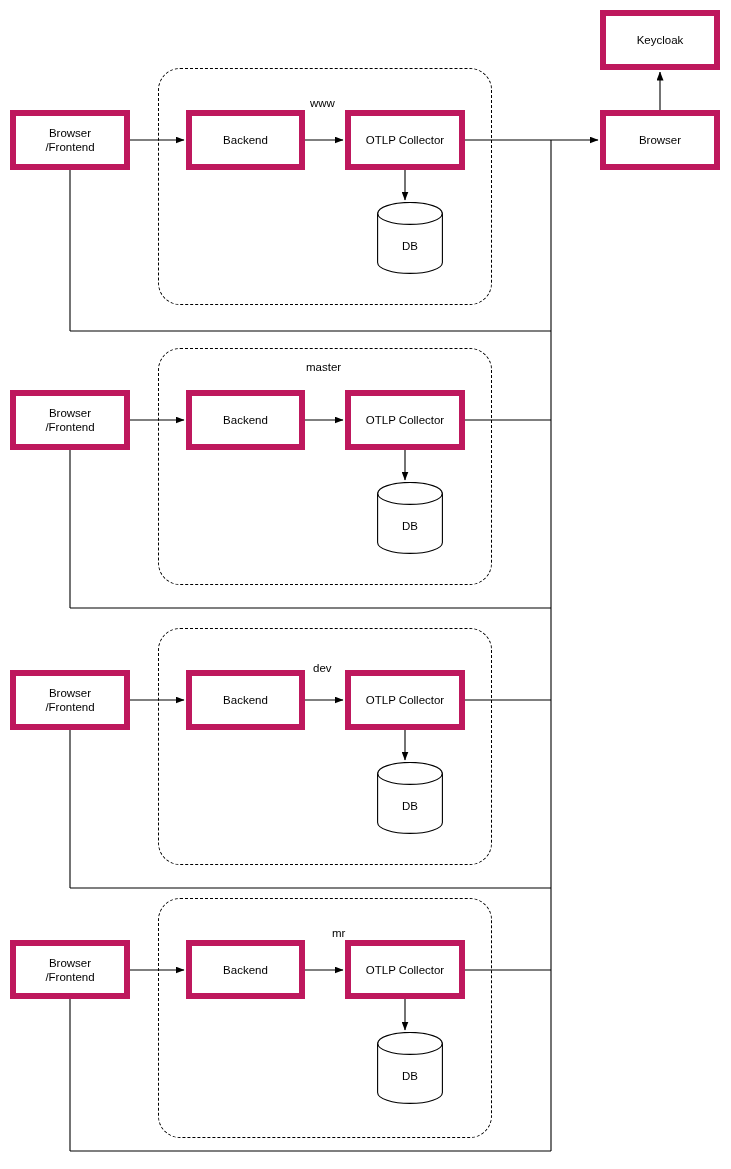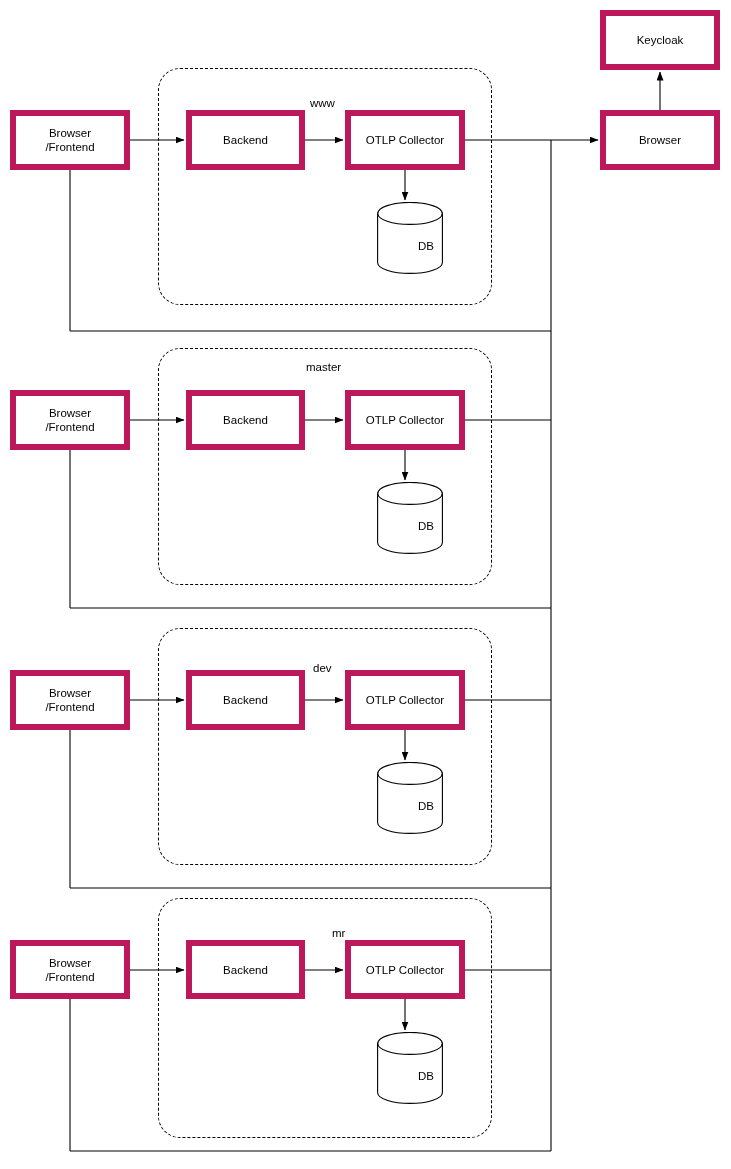--- a/index.html
+++ b/index.html
@@ -62,21 +62,20 @@
     z-index: 3;
   }
   .db-label {
     position: absolute;
     width: 100%;
     text-align: center;
     font-size: 11.5px;
     line-height: 13px;
     color: #000000;
     pointer-events: none;
-    padding-left: 16px;
   }
   .box-text {
     display: block;
     white-space: pre-line;
   }
 </style>
 </head>
 <body>
 
 <div id="diagram-root">

